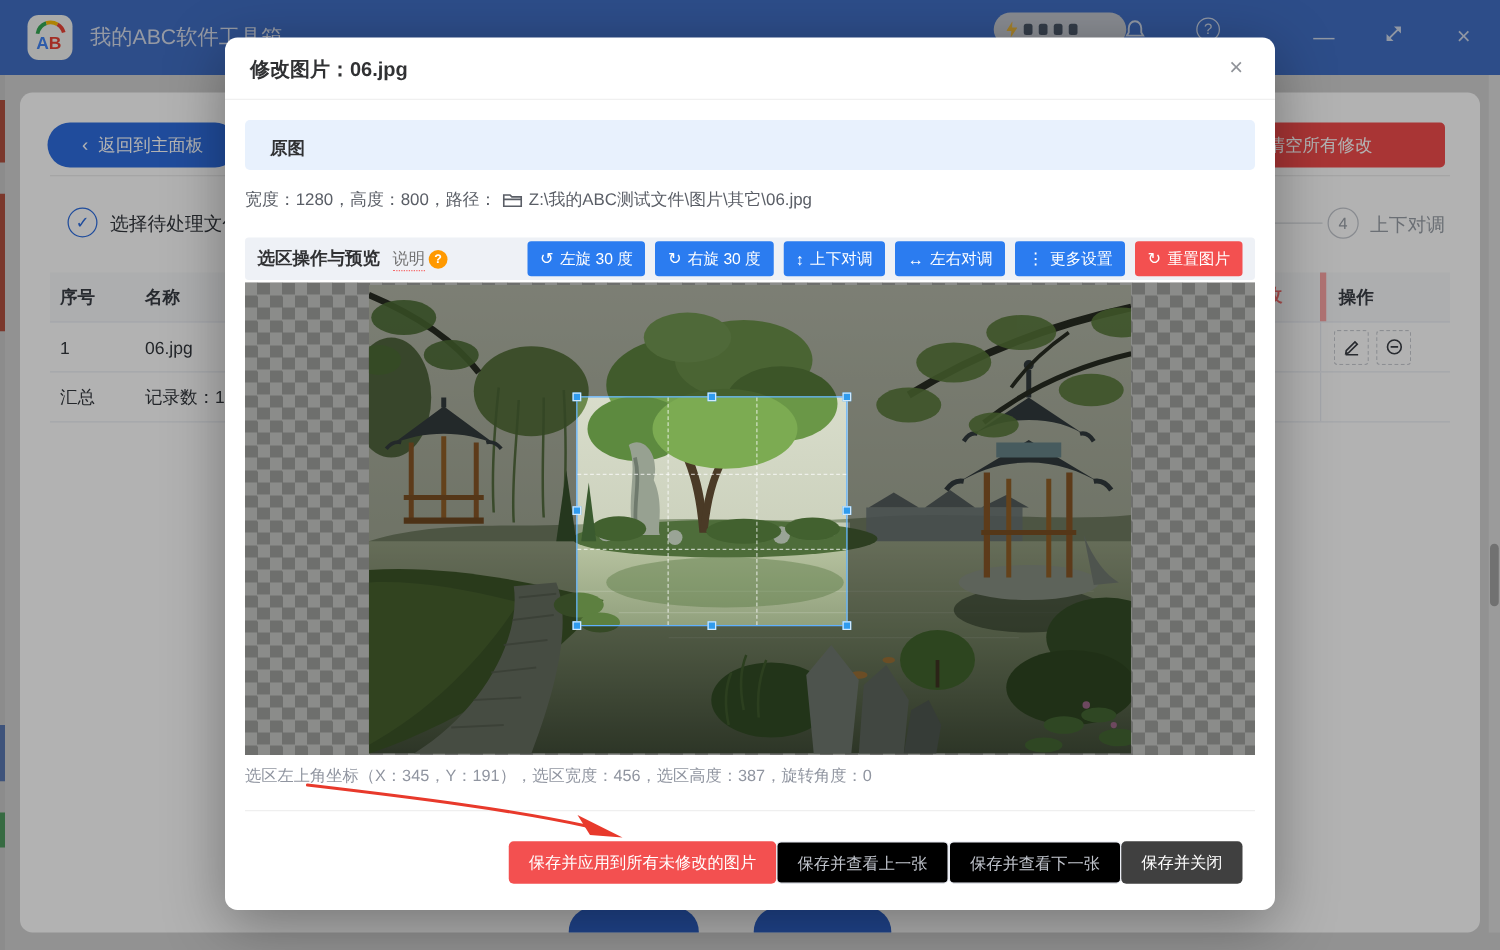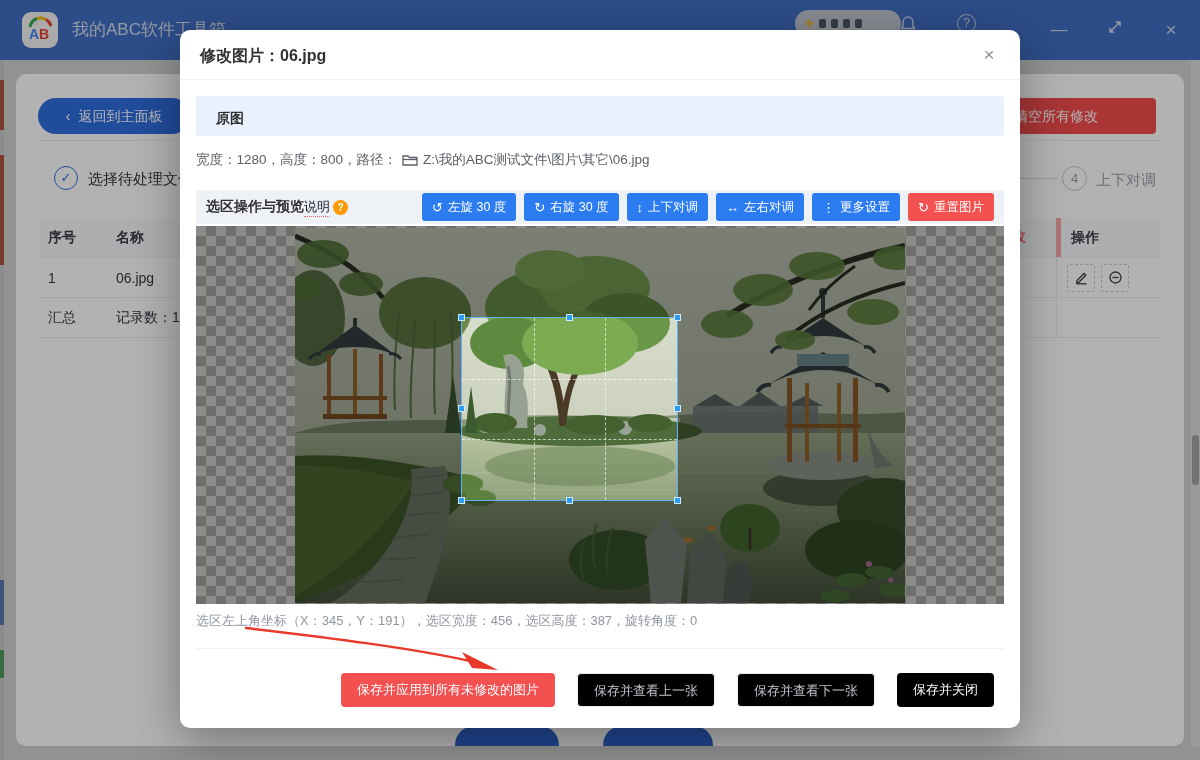--- a/index.html
+++ b/index.html
@@ -49,45 +49,45 @@
 
   
   .modal { position:absolute; left:180px; top:30px; width:840px; height:698px; background:#fff; border-radius:10px; z-index:50; box-shadow:0 12px 48px rgba(0,0,0,0.35); }
   .m-header { position:absolute; left:0; top:0; right:0; height:50px; border-bottom:1px solid #f0f0f0; }
   .m-title { position:absolute; left:20px; top:16px; font-size:16px; font-weight:bold; color:#303133; }
   .m-close { position:absolute; right:18px; top:12px; width:26px; height:26px; color:#909399; font-size:19px; text-align:center; line-height:25px; }
   .banner { position:absolute; left:16px; right:16px; top:66px; height:40px; background:#e8f1fd; border-radius:4px; line-height:44px; padding-left:20px; font-size:14px; font-weight:bold; color:#303133; }
   .info-line { position:absolute; left:16px; top:120px; height:20px; display:flex; align-items:center; gap:5px; font-size:13.5px; color:#5a5e66;text-align:center; }
   .m-toolbar { position:absolute; left:16px; right:16px; top:160px; height:34px; background:#eef1f6; border-radius:3px; display:flex; align-items:center; padding:0 10px; }
   .tl-label { font-size:14px; font-weight:bold; color:#303133; }
-  .tl-help { font-size:13px; color:#0f172a; border-bottom:1px dotted #f56c6c; }
+  .tl-help { font-size:13px; color:#737373; border-bottom:1px dotted #f56c6c; margin-left:10px; }
   .tl-badge { width:15px; height:15px; border-radius:50%; background:#ff9900; color:#fff; font-size:10px; font-weight:bold; text-align:center; line-height:15px; margin-left:3px; }
   .tl-spacer { flex:1; }
   .tl-btn { height:28px; border-radius:3px; background:#2b7cf0; color:#fff; font-size:12.5px; display:flex; align-items:center; padding:0 10px; margin-left:8px; white-space:nowrap; }
   .tl-btn .ic { margin-right:5px; font-size:13px; }
   .tl-btn.red { background:#f35050; }
 
   .preview { position:absolute; left:16px; top:196px; width:808px; height:378px; overflow:hidden;
     background-image:conic-gradient(#c8c8c8 25%, #ffffff 0 50%, #c8c8c8 0 75%, #ffffff 0);
     background-size:20px 20px; }
   .photo { position:absolute; left:99px; top:2px; width:610px; height:375px; overflow:hidden; }
   .sel { position:absolute; left:265px; top:91px; width:217px; height:184px; border:1px solid #5fb0ff; box-shadow:0 0 0 2000px rgba(8,10,6,0.47); z-index:5; }
   .sel .gv, .sel .gh { position:absolute; }
   .gv { top:0; bottom:0; width:0; border-left:1px dashed rgba(255,255,255,0.65); }
   .gh { left:0; right:0; height:0; border-top:1px dashed rgba(255,255,255,0.65); }
   .hd { position:absolute; width:7px; height:7px; background:#2f9bee; border:1px solid #cfe9ff; }
   .status-line { position:absolute; left:16px; top:582px; font-size:13px; color:#9095a0; }
   .arrow-svg { position:absolute; left:56px; top:588px; z-index:60; }
 
   .m-footer { position:absolute; left:16px; right:16px; top:618px; height:80px; border-top:1px solid #efefef; }
-  .f-row { position:absolute; right:10px; top:24px; display:flex; gap:22px; }
+  .f-row { position:absolute; right:10px; top:24px; display:flex; gap:0; }
   .f-btn { height:34px; border-radius:4px; font-size:13px; text-align:center; line-height:34px; padding:0 16px; }
   .f-red { background:#f35050; color:#fff; }
   .f-dis { background:#000000; color:#c0c4cc; border:1px solid #ebeef5; }
-  .f-blue { background:#000000; color:#fff; }
+  .f-blue { background:#404040; color:#fff; }
 </style>
 </head>
 <body>
 
 <div class="stage">
 
   <div class="titlebar">
     <div class="logo">
       <svg width="30" height="30" viewBox="0 0 30 30">
         <path d="M5,12 A11 11 0 0 1 12,3.5" stroke="#34a853" stroke-width="3" fill="none"></path>

